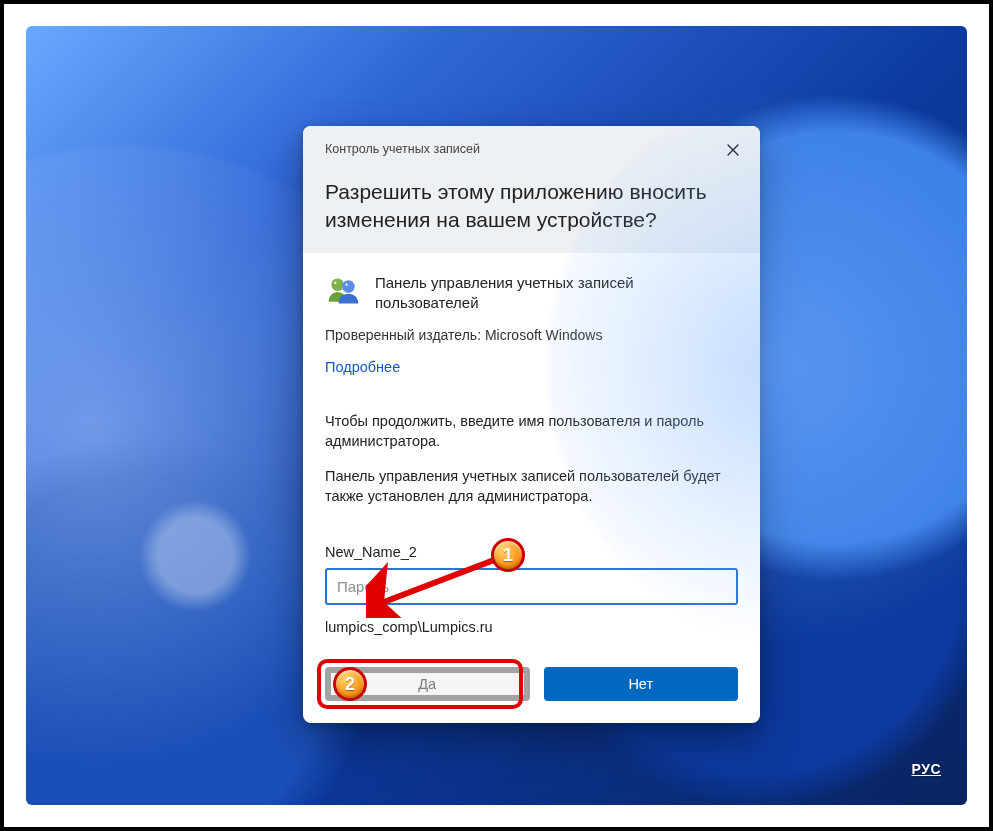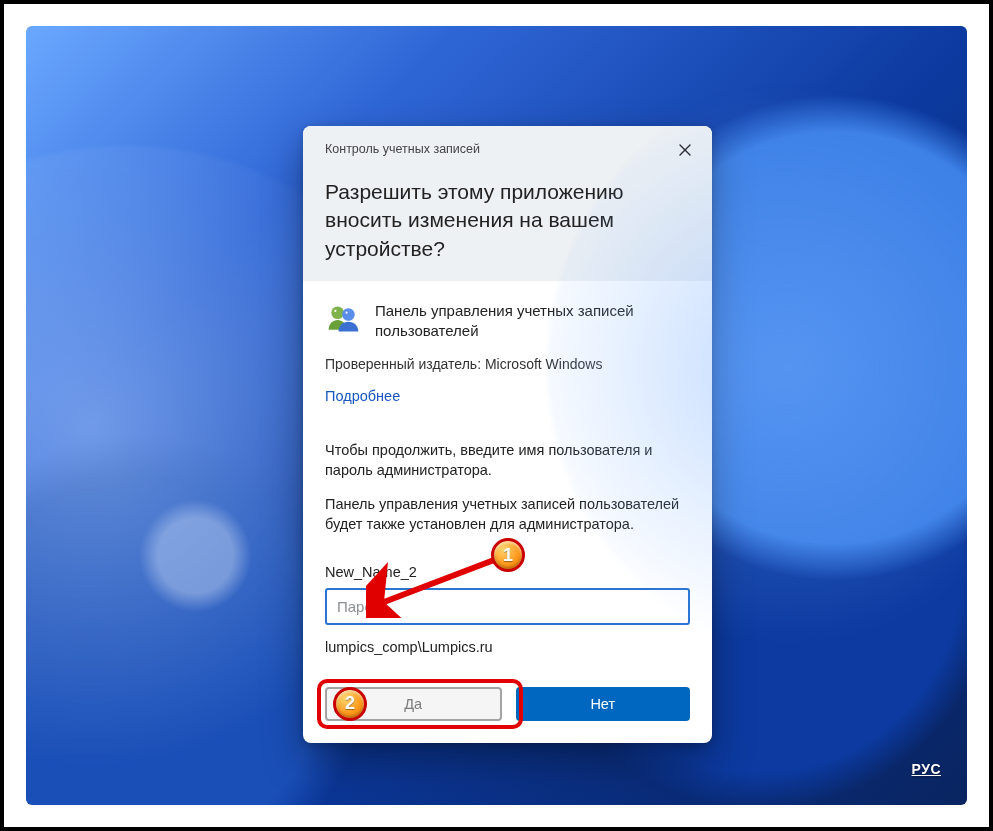--- a/index.html
+++ b/index.html
@@ -49,21 +49,21 @@
   .wallpaper::after {
     width: 600px; height: 600px;
     right: -180px; top: 40px;
     background: radial-gradient(circle at 40% 50%, rgba(120,175,255,0.45), rgba(10,40,120,0) 60%);
   }
 
   .uac-dialog {
     position: absolute;
     left: 277px;
     top: 100px;
-    width: 409px;
+    width: 457px;
     background: #fff;
     border-radius: 8px;
     box-shadow: 0 18px 40px rgba(0,0,0,0.35), 0 2px 8px rgba(0,0,0,0.2);
     overflow: hidden;
   }
   .uac-header {
     background: #eef1f4;
     padding: 16px 22px 18px 22px;
     position: relative;
   }
@@ -126,21 +126,21 @@
   }
   .instr {
     font-size: 14.5px;
     color: #222;
     line-height: 1.4;
     margin-bottom: 14px;
   }
   .username {
     font-size: 14.5px;
     color: #222;
-    margin-top: 29px;
+    margin-top: 38px;
     margin-bottom: 8px;
   }
   .pw-field {
     width: 100%;
     border: 2px solid #2b74d3;
     border-radius: 3px;
     padding: 8px 10px;
     font-size: 15px;
     background: #fff;
     color: #222;
@@ -170,21 +170,21 @@
     font-size: 14.5px;
     border: 1px solid transparent;
     cursor: default;
     display: flex;
     align-items: center;
     justify-content: center;
   }
   .btn-yes {
     background: #f5f5f5;
     color: #7c7c7c;
-    border: 2px solid #a3a3a3;
+    border: 6px solid #a3a3a3;
   }
   .btn-no {
     background: #0067c0;
     color: #fff;
   }
 
   
   .badge {
     position: absolute;
     width: 34px; height: 34px;

